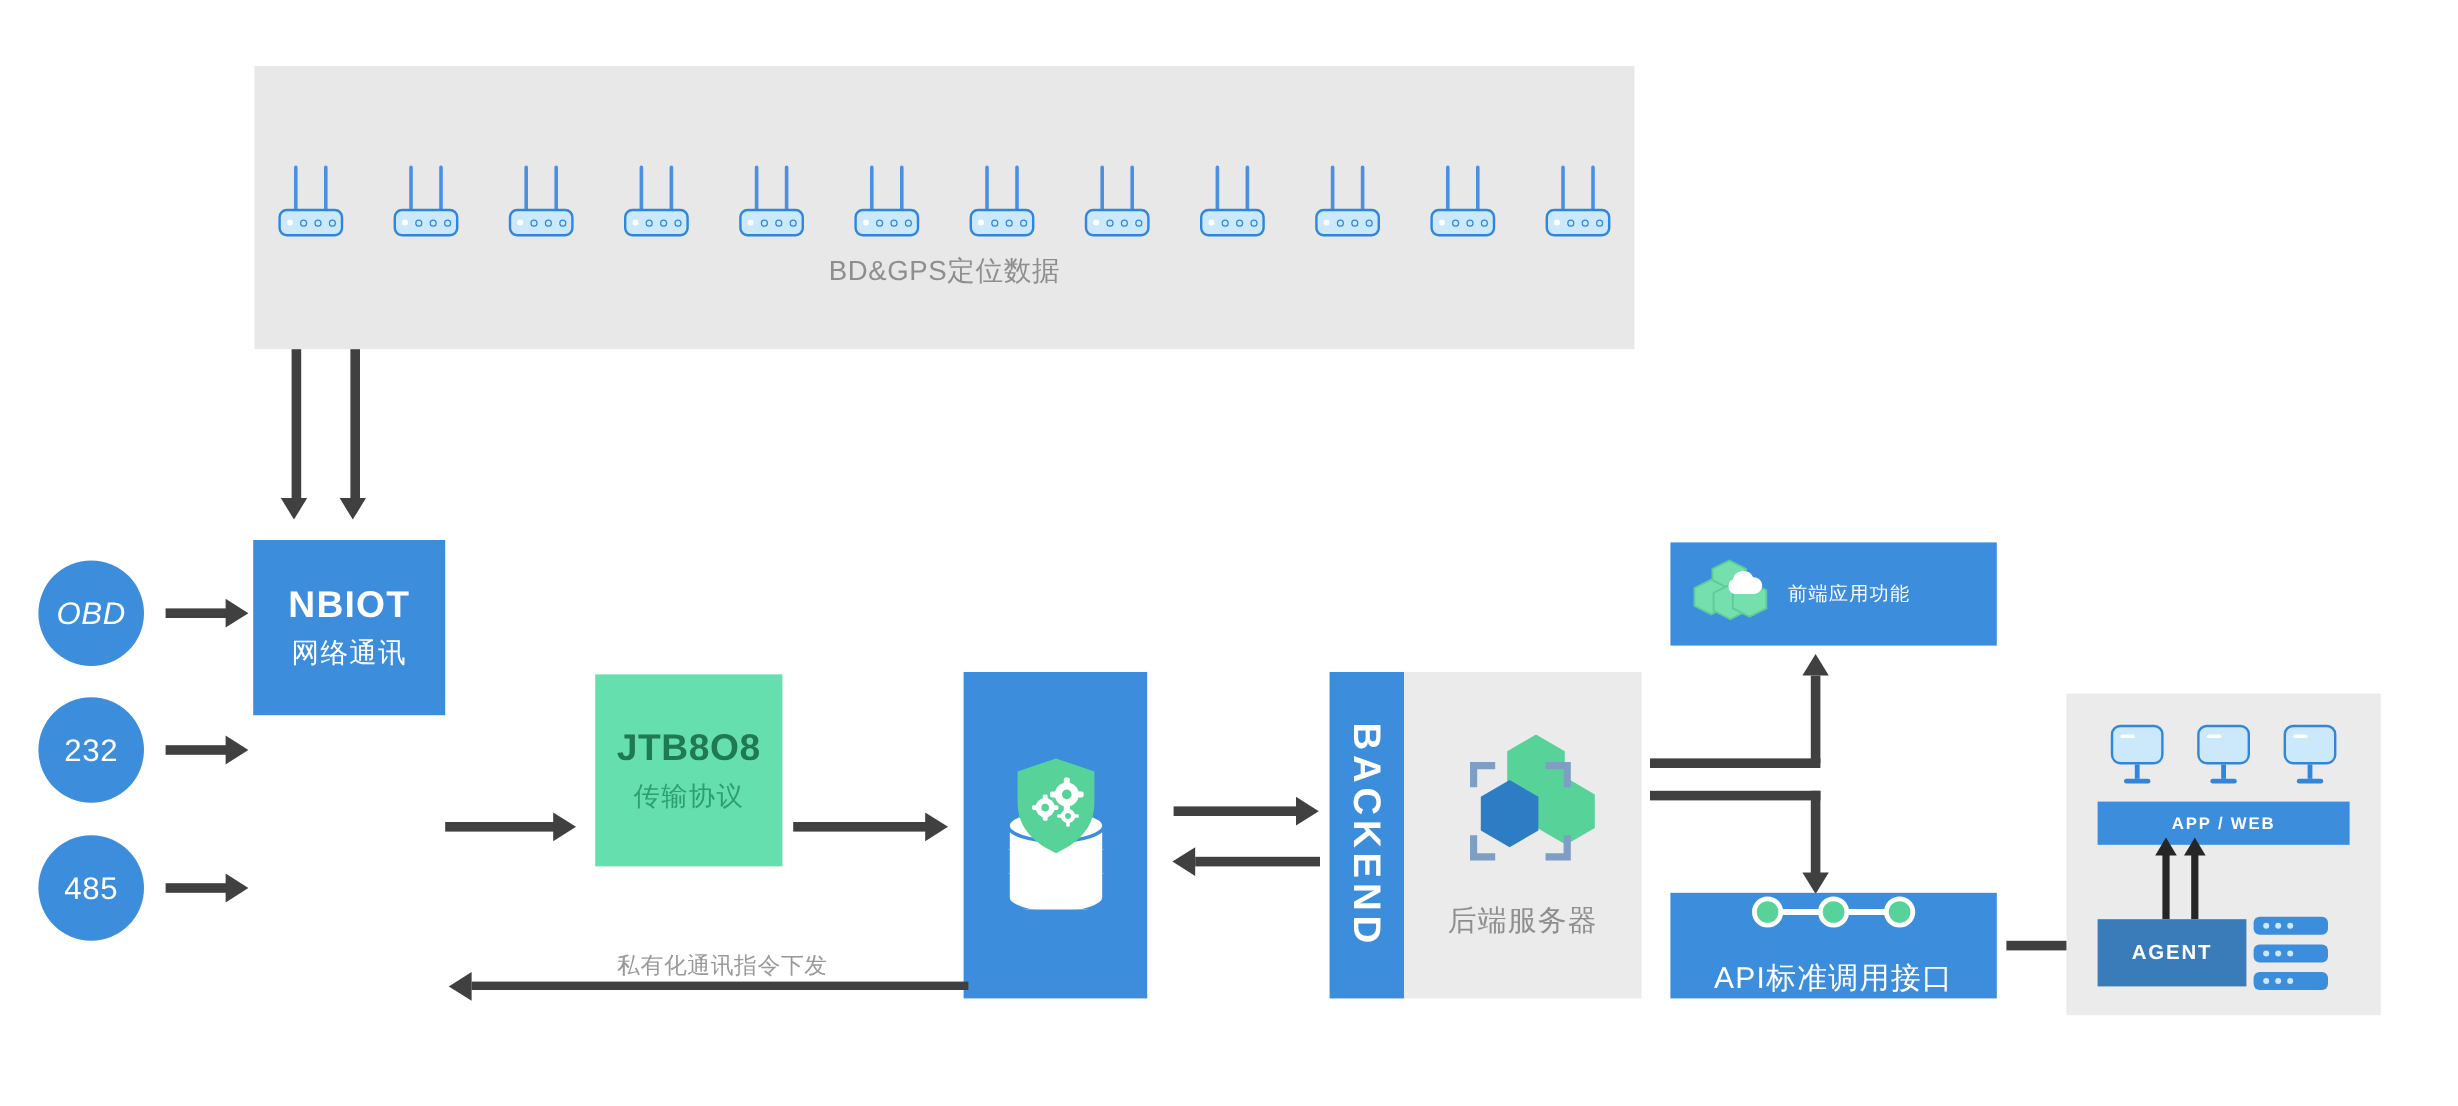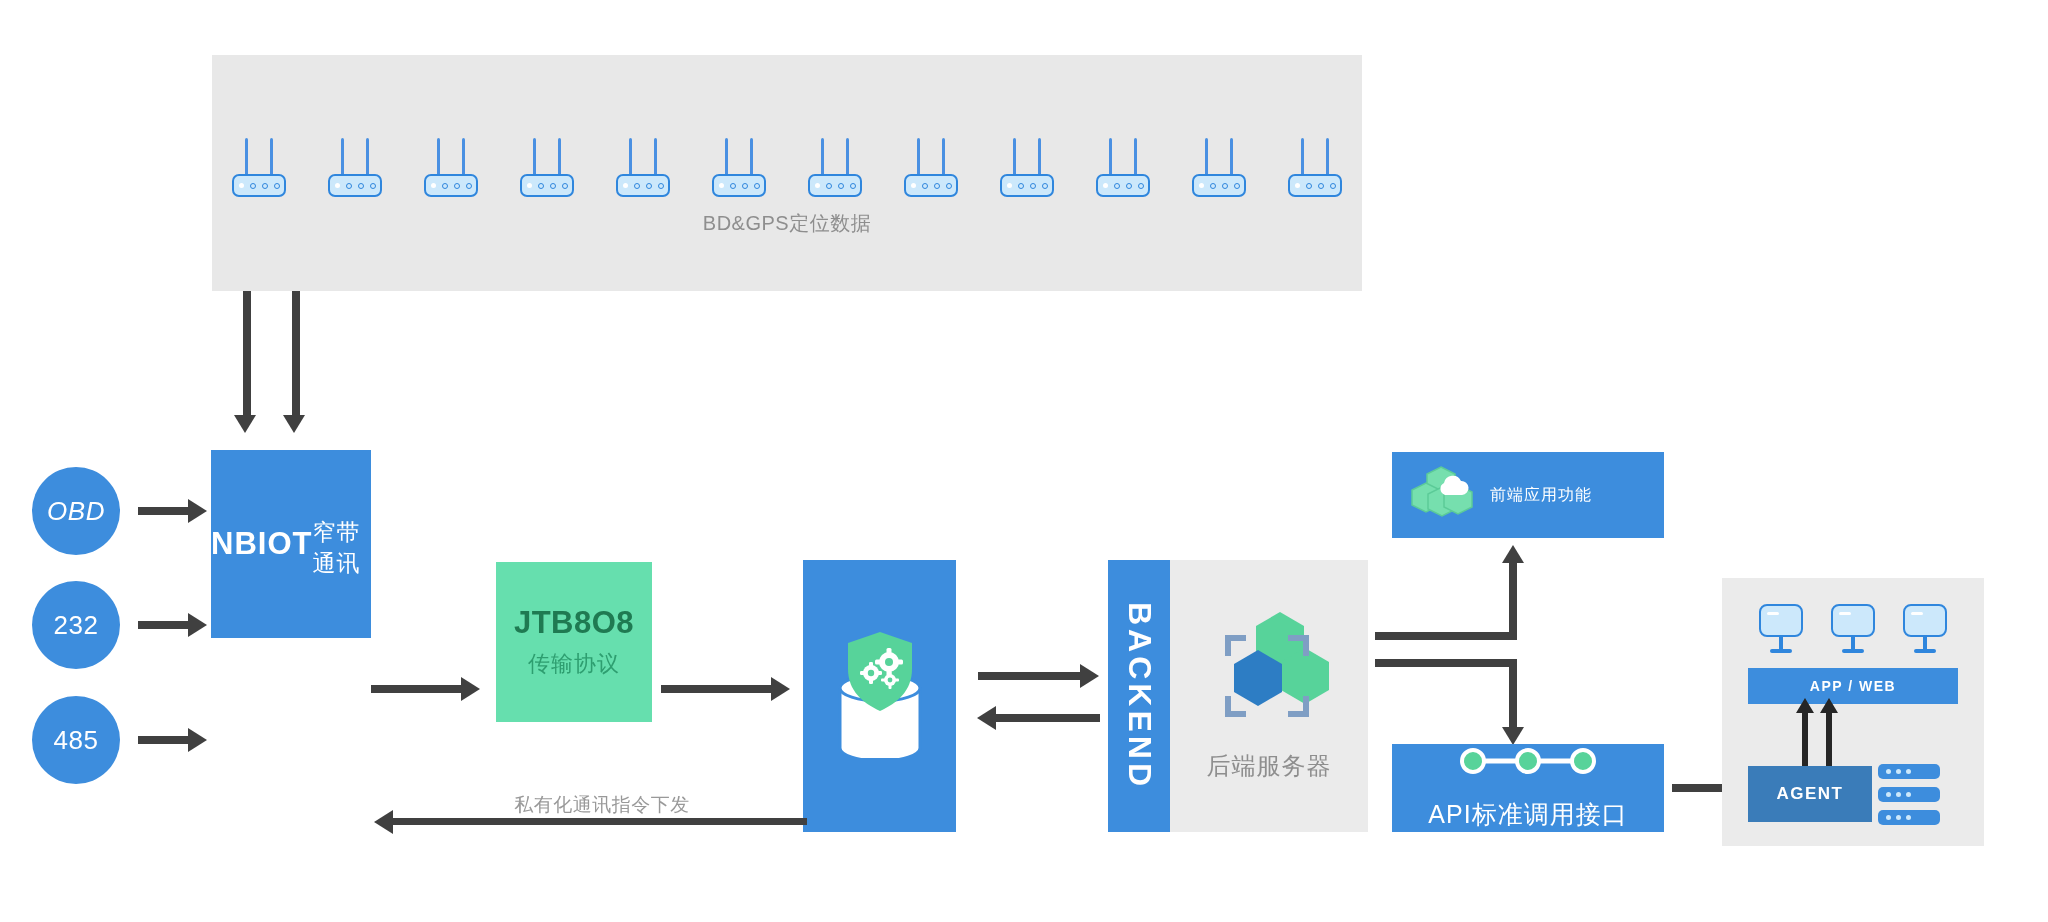--- a/index.html
+++ b/index.html
@@ -32,21 +32,21 @@
   }
   .router-icon .led{
     width:5px;height:5px;border-radius:50%;background:#ffffff;margin-left:5px;flex:none;
   }
   .router-icon .dot{
     width:6px;height:6px;border-radius:50%;border:1.6px solid #2f86dd;
     background:#cce8fb;margin-left:6px;box-sizing:border-box;flex:none;
   }
   #devices-caption{
     position:absolute;left:0;top:155px;width:100%;text-align:center;
-    color:#8e8e8e;font-size:20px;letter-spacing:.5px;
+    color:#8e8e8e;font-size:23px;letter-spacing:.5px;
   }
 
   
   .vline{position:absolute;background:#404040;width:8px;}
   .hline{position:absolute;background:#404040;height:8px;}
   .arrow-down{
     position:absolute;width:0;height:0;
     border-left:11px solid transparent;border-right:11px solid transparent;
     border-top:18px solid #404040;
   }
@@ -72,22 +72,22 @@
     display:flex;align-items:center;justify-content:center;
     color:#ffffff;font-size:26px;letter-spacing:.5px;
   }
   #src-obd{left:32px;top:467px;font-style:italic;}
   #src-232{left:32px;top:581px;}
   #src-485{left:32px;top:696px;}
 
   
   #comm-stack{left:211px;top:450px;width:160px;height:382px;}
   #comm-nbiot{
-    position:absolute;left:0;top:0;width:100%;height:188px;background:#3d8ddd;
-    display:flex;flex-direction:row;align-items:center;justify-content:flex-start;
+    position:absolute;left:0;top:0;width:100%;height:146px;background:#3d8ddd;
+    display:flex;flex-direction:column;align-items:center;justify-content:center;
     color:#fff;
   }
   #comm-2g4g{
     position:absolute;left:0;top:188px;width:100%;height:194px;background:#3a7cb9;
     display:flex;flex-direction:column;align-items:center;justify-content:center;
     color:#fff;
   }
   .cm-title{font-size:31px;font-weight:bold;letter-spacing:1px;}
   .cm-sub{font-size:23px;margin-top:7px;letter-spacing:1px;}
 
@@ -324,21 +324,21 @@
   <div class="arrow-right" style="left:188px;top:499px;"></div>
   <div class="hline" style="left:138px;top:621px;width:52px;"></div>
   <div class="arrow-right" style="left:188px;top:613px;"></div>
   <div class="hline" style="left:138px;top:736px;width:52px;"></div>
   <div class="arrow-right" style="left:188px;top:728px;"></div>
 </div>
 
 <div class="abs" id="comm-stack">
   <div id="comm-nbiot">
     <div class="cm-title">NBIOT</div>
-    <div class="cm-sub">窄带通讯</div>
+    <div class="cm-sub">网络通讯</div>
   </div>
 </div>
 
 <div class="abs">
   <div class="hline" style="left:371px;top:685px;width:92px;"></div>
   <div class="arrow-right" style="left:461px;top:677px;"></div>
 </div>
 
 <div class="abs" id="protocol-box">
   <div id="protocol-title">JTB8O8</div>

